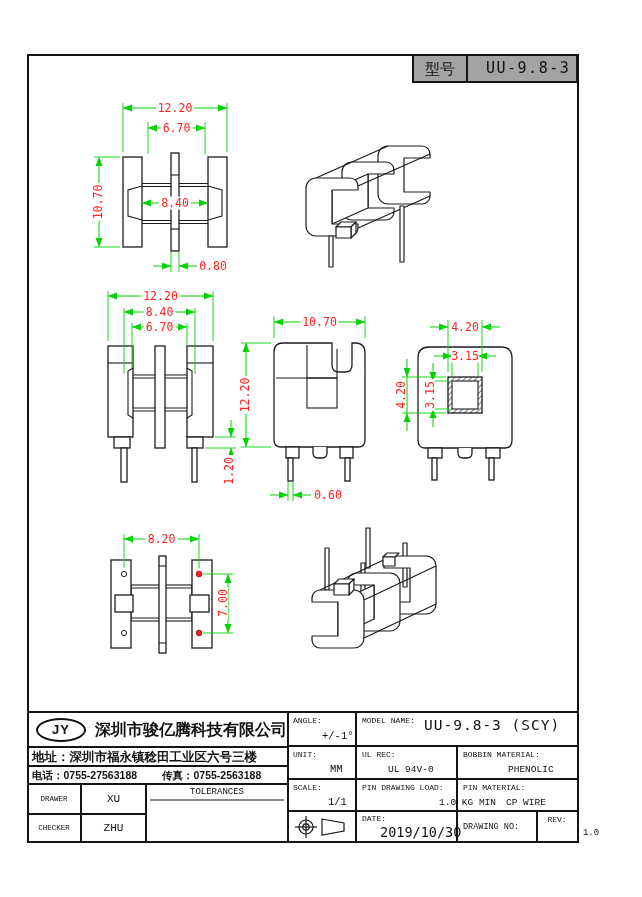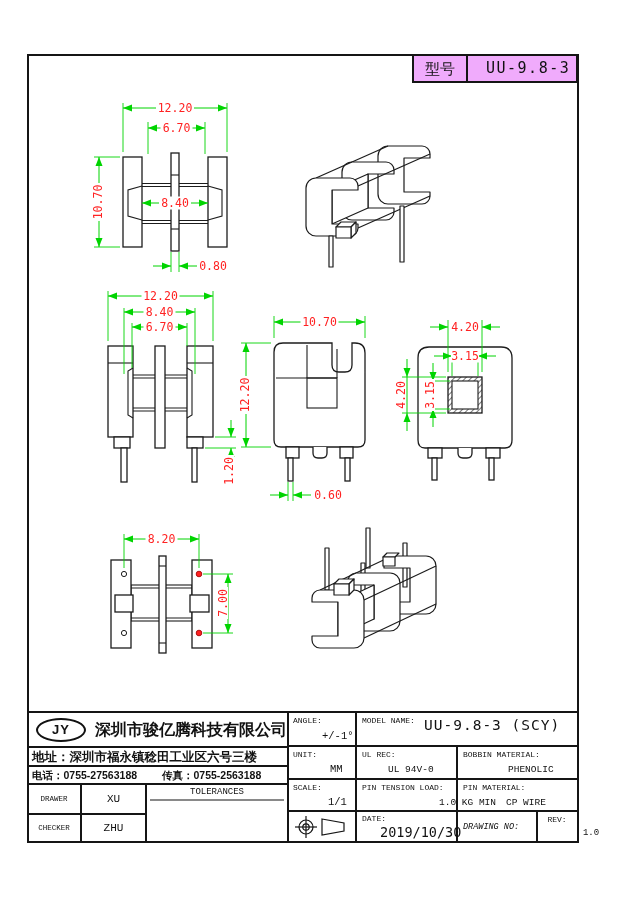--- a/index.html
+++ b/index.html
@@ -1,20 +1,20 @@
 <!DOCTYPE html>
 <html><head>
 <meta charset="utf-8">
 <style>
   html,body{margin:0;padding:0;background:#fff;}
   #page{position:relative;width:642px;height:897px;background:#fff;overflow:hidden;
         font-family:"Liberation Sans",sans-serif;color:#111;}
   #frame{position:absolute;left:27px;top:54px;width:548px;height:785px;border:2px solid #151515;}
   #modelbox{position:absolute;left:412px;top:54px;width:162px;height:25px;border:2px solid #151515;
-            display:flex;background:#f0abfc;}
+            display:flex;background:#a3a3a3;}
   #modelbox .mlabel{width:52px;border-right:2px solid #151515;font-size:15px;line-height:25px;text-align:center;}
   #modelbox .mvalue{flex:1;font-family:"DejaVu Sans Mono",monospace;font-size:15px;line-height:25px;
                     letter-spacing:1.5px;padding-left:18px;}
   svg{position:absolute;left:0;top:0;}
   .part{fill:#fff;stroke:#1c1c1c;stroke-width:1.3;}
   .pln{stroke:#1c1c1c;stroke-width:1.1;fill:none;}
   .dim{stroke:#00d400;stroke-width:1;fill:none;}
   .ext{stroke:#00d400;stroke-width:0.9;fill:none;}
   .dimtext{font-family:"DejaVu Sans Mono",monospace;font-size:11.5px;fill:#ff2222;text-anchor:middle;}
   .grid{stroke:#151515;stroke-width:2;}
@@ -332,24 +332,24 @@
   <div class="tb val" style="left:328px;top:796px;font-size:10.5px;">1/1</div>
 
   <div class="tb lbl" style="left:362px;top:716px;">MODEL NAME:</div>
   <div class="tb" style="left:424px;top:717px;font-family:'DejaVu Sans Mono',monospace;font-size:14.5px;letter-spacing:1px;">UU-9.8-3 (SCY)</div>
 
   <div class="tb lbl" style="left:362px;top:750px;">UL REC:</div>
   <div class="tb val" style="left:388px;top:764px;">UL 94V-0</div>
   <div class="tb lbl" style="left:463px;top:750px;">BOBBIN MATERIAL:</div>
   <div class="tb val" style="left:508px;top:764px;">PHENOLIC</div>
 
-  <div class="tb lbl" style="left:362px;top:783px;">PIN TENSION LOAD:</div>
+  <div class="tb lbl" style="left:362px;top:783px;">PIN DRAWING LOAD:</div>
   <div class="tb val" style="left:395px;top:797px;margin-left:44px;">1.0 KG MIN</div>
   <div class="tb lbl" style="left:463px;top:783px;">PIN MATERIAL:</div>
   <div class="tb val" style="left:506px;top:797px;">CP WIRE</div>
 
   <div class="tb lbl" style="left:362px;top:814px;">DATE:</div>
   <div class="tb" style="left:380px;top:824px;font-family:'DejaVu Sans Mono',monospace;font-size:13.5px;">2019/10/30</div>
-  <div class="tb lbl" style="left:463px;top:822px;font-size:8.5px;font-style:italic;">DRAWING NO:</div>
+  <div class="tb lbl" style="left:463px;top:822px;font-size:8.5px;">DRAWING NO:</div>
   <div class="tb lbl" style="left:537px;top:815px;width:40px;text-align:center;">REV:</div>
   <div class="tb val" style="left:537px;top:828px;width:40px;text-align:center;font-size:9px;margin-left:34px;">1.0</div>
 
 </div>
 
 </body></html>

